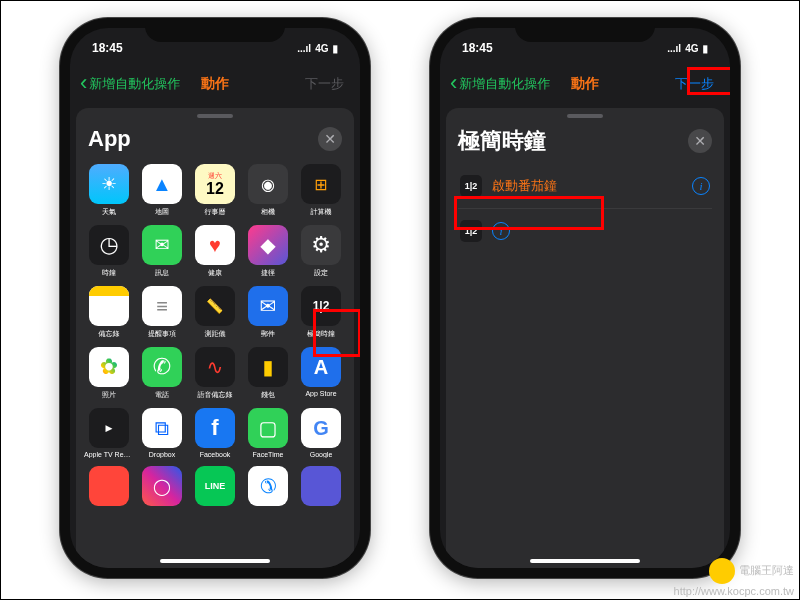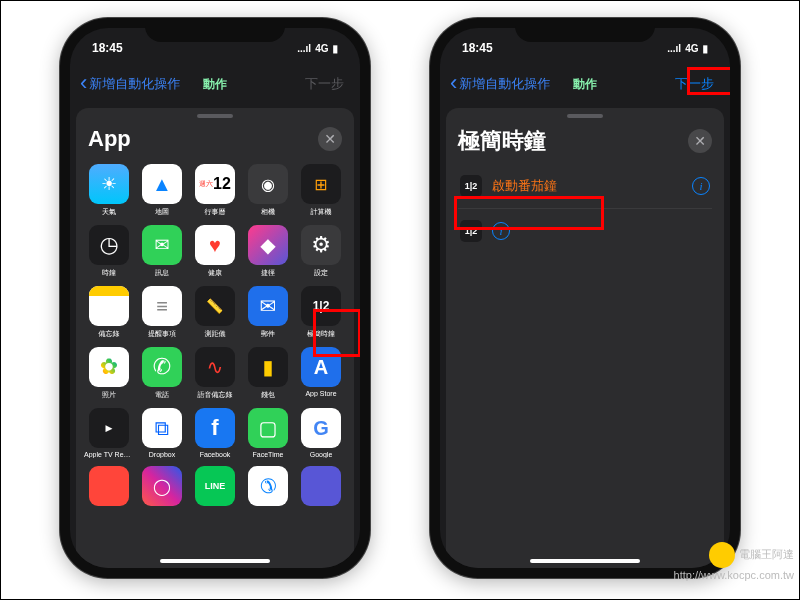--- a/index.html
+++ b/index.html
@@ -4,39 +4,39 @@
 <style>
 *{margin:0;padding:0;box-sizing:border-box;-webkit-font-smoothing:antialiased}
 body{background:#fff;width:800px;height:600px;font-family:-apple-system,"Helvetica Neue",sans-serif;overflow:hidden;position:relative}
 .stage{display:flex;gap:60px;padding:18px 28px;justify-content:center}
 .phone{width:310px;height:560px;background:#0e0e0e;border-radius:48px;padding:10px;box-shadow:0 0 0 1px #444,0 4px 20px rgba(0,0,0,.3);position:relative}
 .screen{width:100%;height:100%;background:#1c1c1e;border-radius:38px;overflow:hidden;display:flex;flex-direction:column;position:relative}
 .notch{position:absolute;top:0;left:50%;transform:translateX(-50%);width:140px;height:24px;background:#0e0e0e;border-radius:0 0 16px 16px;z-index:20}
 .statusbar{height:36px;display:flex;justify-content:space-between;align-items:center;padding:4px 22px 0;color:#fff;font-size:12px;font-weight:600;z-index:10}
 .sb-right{display:flex;gap:4px;align-items:flex-end;font-size:10px}
 .navbar{height:40px;display:flex;align-items:center;justify-content:space-between;padding:0 10px;background:#1c1c1e}
-.nav-left{display:flex;align-items:center;color:#3b82f6;font-size:13px;gap:2px}
+.nav-left{display:flex;align-items:center;color:#22c55e;font-size:13px;gap:2px}
 .nav-left::before{content:"‹";font-size:22px;line-height:0;margin-top:-2px}
-.nav-center{color:#86efac;font-size:12px;font-weight:600;position:absolute;left:50%;transform:translateX(-50%)}
+.nav-center{color:#f97316;font-size:14px;font-weight:600;position:absolute;left:50%;transform:translateX(-50%)}
 .nav-right{color:#0a84ff;font-size:13px;padding:3px 6px}
 .nav-right.dim{color:#5a5a5e}
 .sheet{flex:1;background:#2c2c2e;border-radius:12px 12px 0 0;margin:4px 6px 0;display:flex;flex-direction:column;overflow:hidden}
 .grabber{width:36px;height:4px;background:#5a5a5e;border-radius:3px;margin:6px auto 4px}
 .sheet-head{display:flex;align-items:center;justify-content:space-between;padding:4px 12px 8px}
 .sheet-title{color:#fff;font-size:22px;font-weight:700}
 .close-x{width:24px;height:24px;border-radius:50%;background:#48484a;color:#aeaeb2;display:flex;align-items:center;justify-content:center;font-size:14px}
 .grid{flex:1;overflow:hidden;padding:4px 10px}
 .row{display:flex;justify-content:space-between;margin-bottom:8px}
 .app{width:46px;display:flex;flex-direction:column;align-items:center;gap:3px}
 .ic{width:40px;height:40px;border-radius:9px;display:flex;align-items:center;justify-content:center;font-size:20px;color:#fff;position:relative;overflow:hidden}
 .app-lbl{color:#fff;font-size:7px;text-align:center;white-space:nowrap;overflow:hidden;text-overflow:ellipsis;width:50px}
 
 .weather{background:linear-gradient(#4facfe,#00c6fb)}
 .maps{background:#fff}
-.cal{background:#ffffff;color:#000;flex-direction:row;font-size:7px}
+.cal{background:#fef9c3;color:#000;flex-direction:column;font-size:7px}
 .cal .n{font-size:16px;font-weight:600;line-height:1}
 .camera{background:#3a3a3c}
 .calc{background:#1c1c1e}
 .clock{background:#1c1c1e}
 .msg{background:#30d158}
 .health{background:#fff}
 .sc{background:linear-gradient(135deg,#ff3b8d,#5856d6)}
 .settings{background:#3a3a3c}
 .notes{background:#fff}
 .rem{background:#fff}
@@ -60,21 +60,21 @@
 .gen2{background:#5856d6}
 
 .list{padding:0 12px}
 .li{display:flex;align-items:center;gap:10px;padding:11px 2px;border-bottom:1px solid #3a3a3c}
 .li:last-child{border-bottom:none}
 .li-ic{width:22px;height:22px;border-radius:5px;background:#1c1c1e;display:flex;align-items:center;justify-content:center;color:#fff;font-size:9px;font-weight:700}
 .li-txt{flex:1;color:#f97316;font-size:13px}
 .li-info{width:18px;height:18px;border-radius:50%;border:1.5px solid #0a84ff;color:#0a84ff;display:flex;align-items:center;justify-content:center;font-size:11px;font-style:italic;font-family:serif}
 .hl{border:3px solid #ff0000;position:absolute;z-index:30;pointer-events:none}
 .home-ind{position:absolute;bottom:5px;left:50%;transform:translateX(-50%);width:110px;height:4px;background:#fff;border-radius:3px;z-index:15}
-.wm{position:absolute;right:6px;bottom:18px;font-size:11px;color:#bbb;text-align:right;line-height:1.3}
+.wm{position:absolute;right:6px;bottom:2px;font-size:11px;color:#bbb;text-align:right;line-height:1.3}
 .wm-logo{display:inline-block;width:26px;height:26px;border-radius:50%;background:#ffcc00;margin-right:4px;vertical-align:middle}
 .frame{position:absolute;inset:0;border:1px solid #000;pointer-events:none}
 
 .weather::after{content:"☀";font-size:18px}
 .maps::after{content:"▲";color:#0a84ff}
 .camera::after{content:"◉";font-size:16px}
 .calc::after{content:"⊞";font-size:16px;color:#ff9f0a}
 .clock::after{content:"◷";font-size:22px}
 .msg::after{content:"✉";font-size:18px}
 .health::after{content:"♥";color:#ff3b30}

